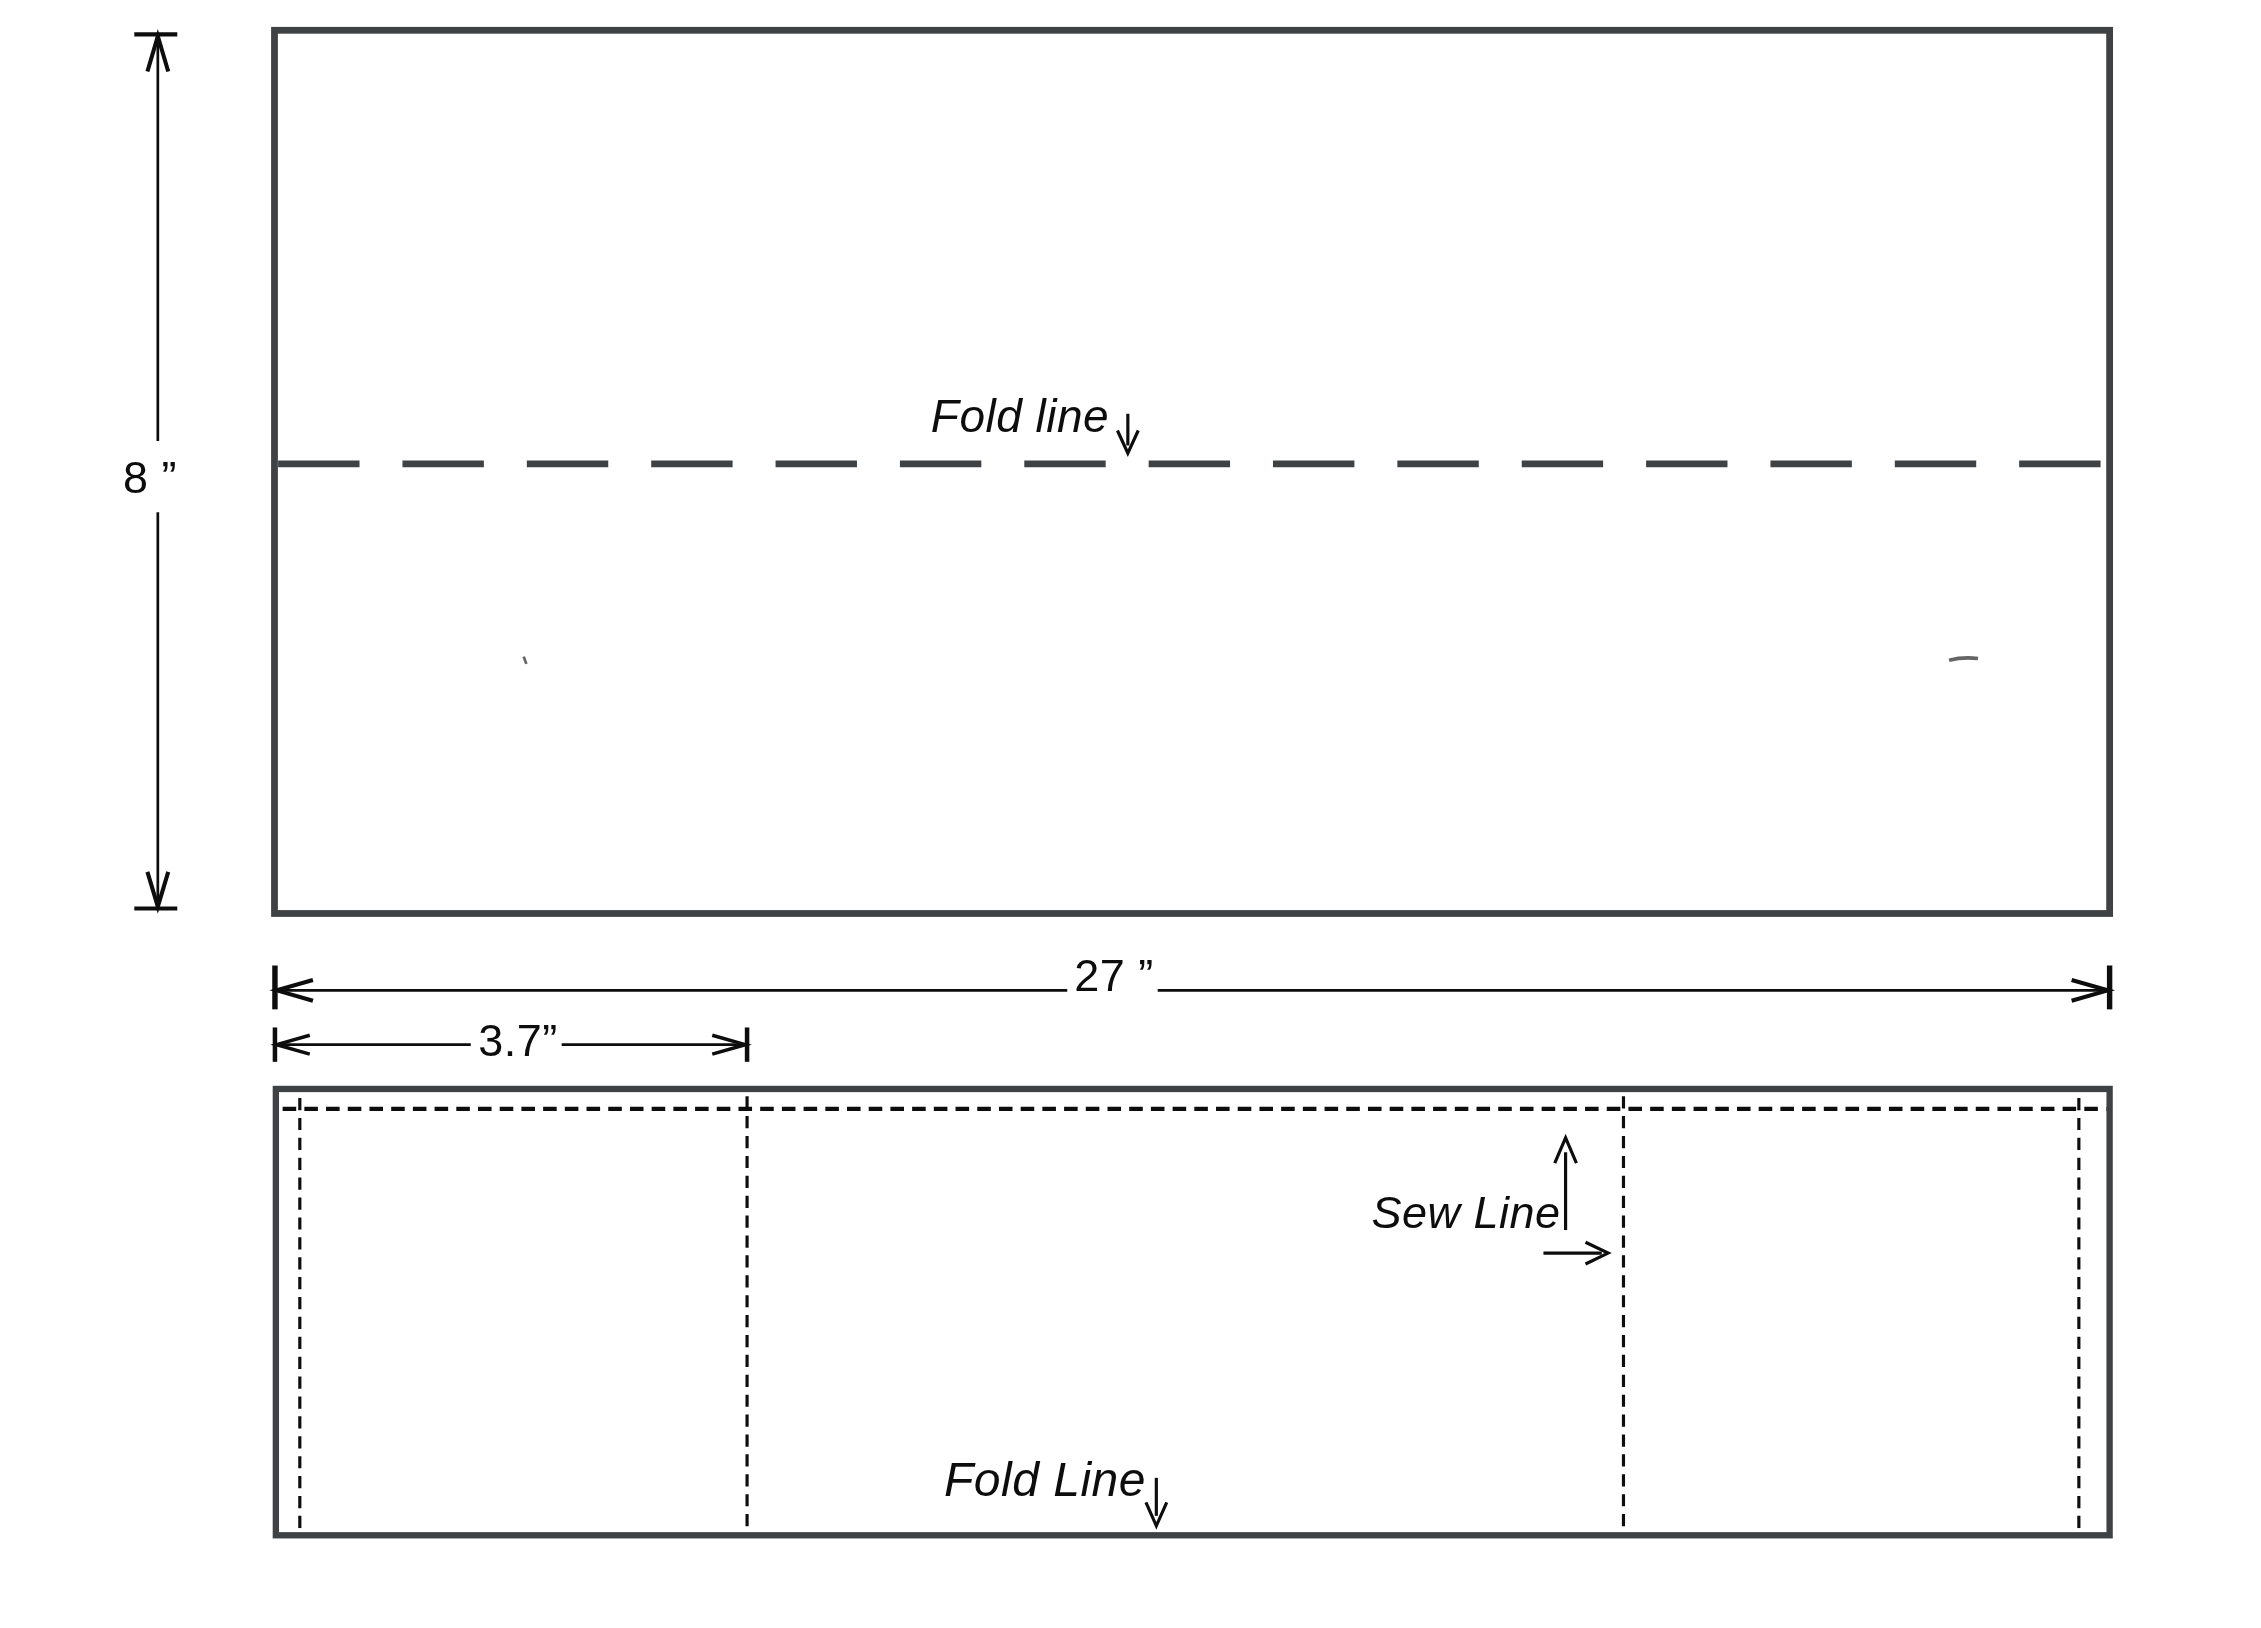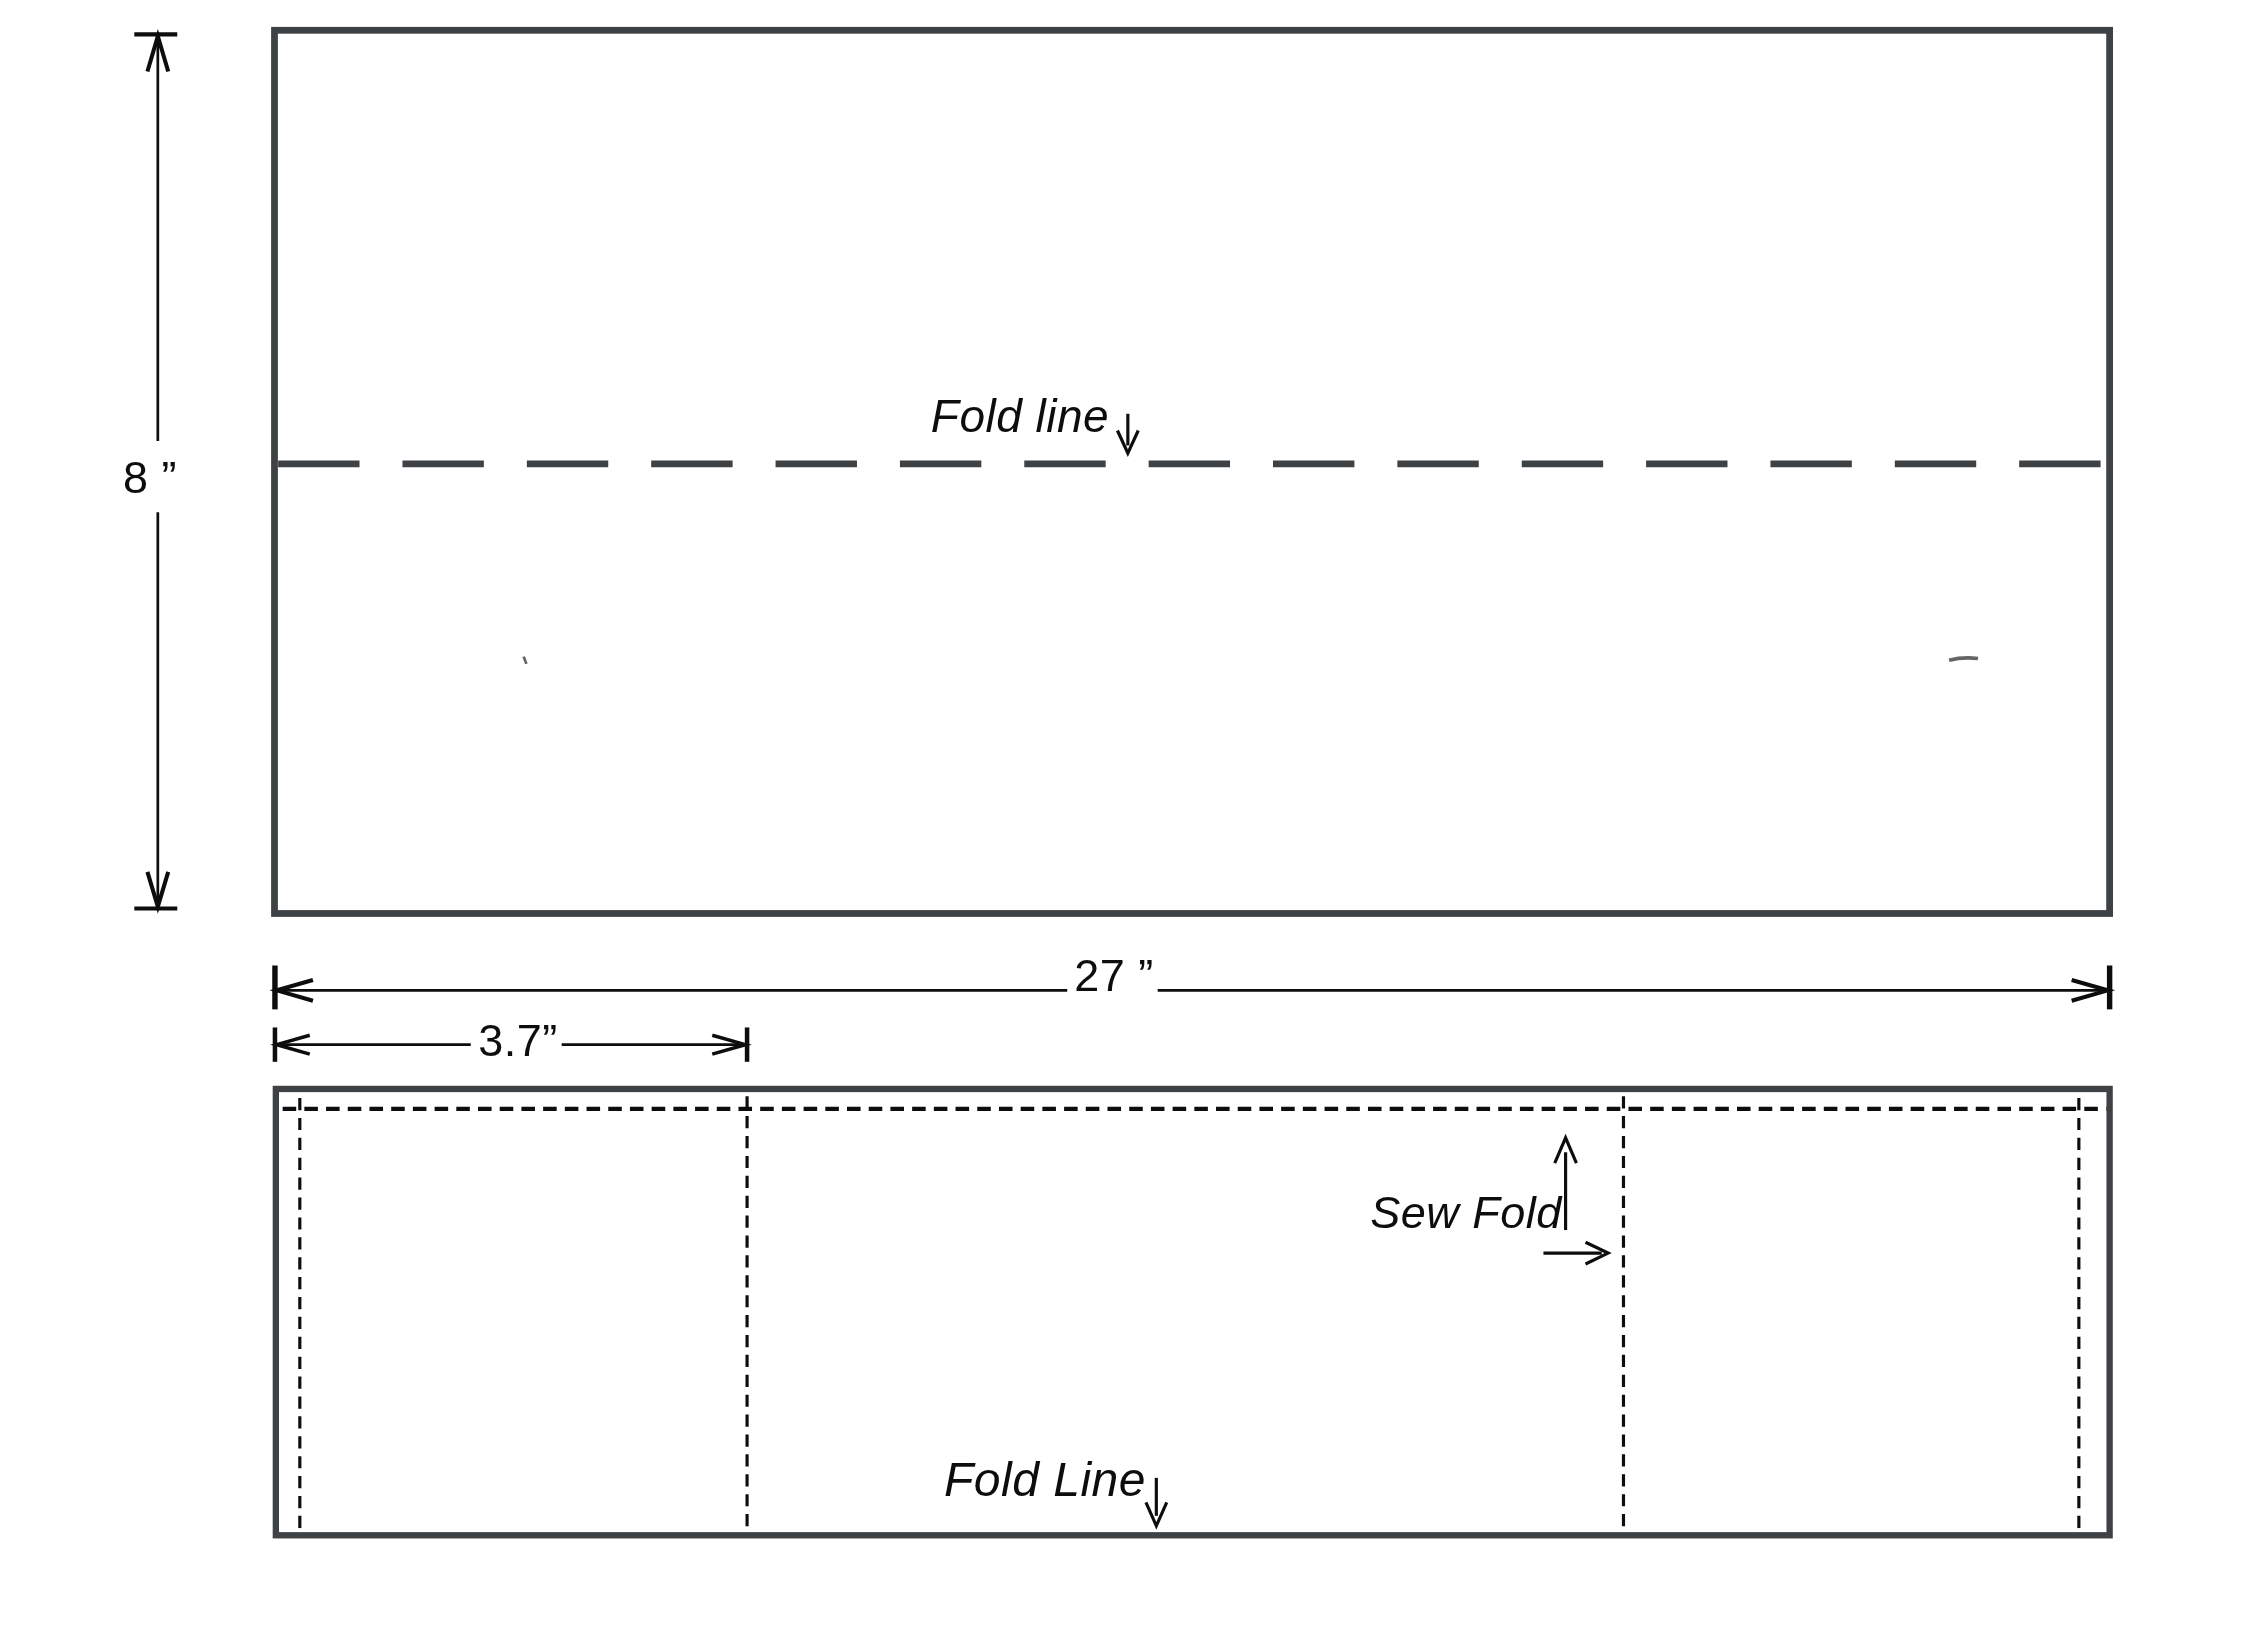--- a/index.html
+++ b/index.html
@@ -110,18 +110,18 @@
   </svg>
 
   <div class="label italic fs-foldtop" style="left:1020px; top:416px;">Fold line</div>
 
   <div class="label fs-dim" style="left:150px; top:477px;">8 ”</div>
 
   <div class="label fs-dim" style="left:1114px; top:975px;">27 ”</div>
 
   <div class="label fs-dim" style="left:518px; top:1040px;">3.7”</div>
 
-  <div class="label italic fs-sew" style="left:1466px; top:1212px;">Sew Fold</div>
+  <div class="label italic fs-sew" style="left:1466px; top:1212px;">Sew Line</div>
 
   <div class="label italic fs-foldbottom" style="left:1045px; top:1480px;">Fold Line</div>
 
 </div>
 
 
 </body></html>

